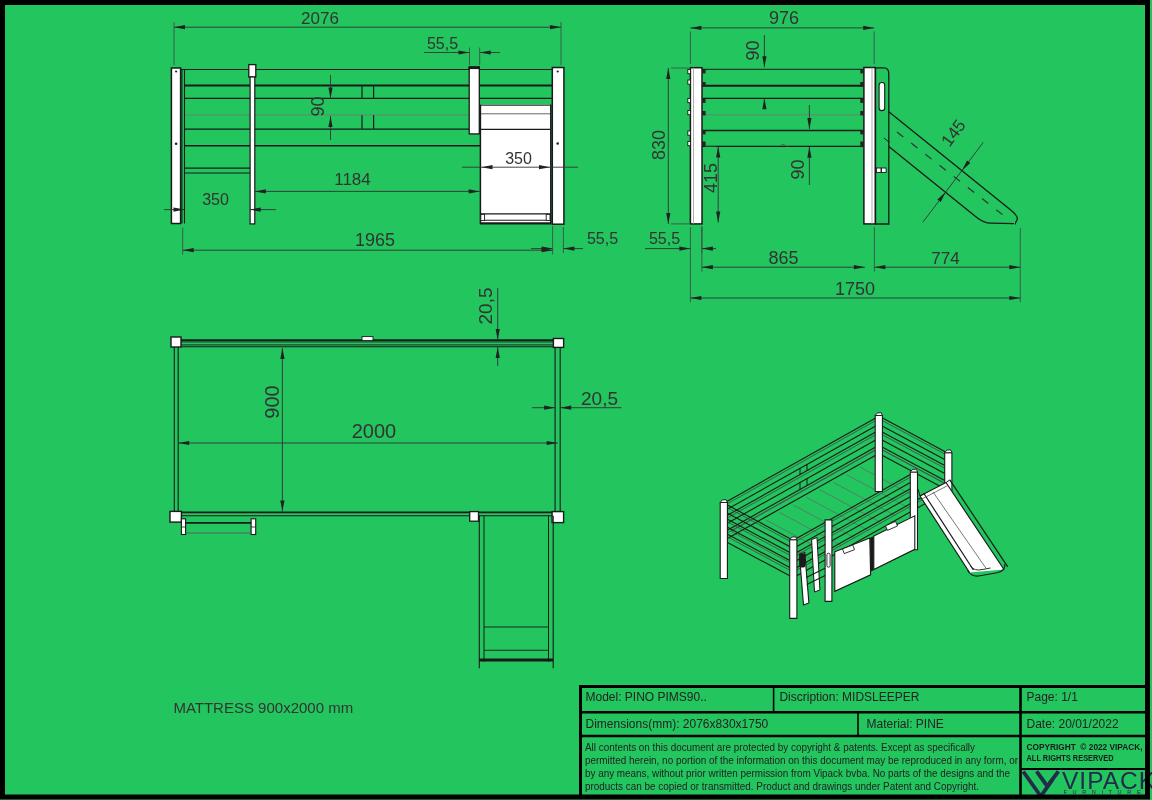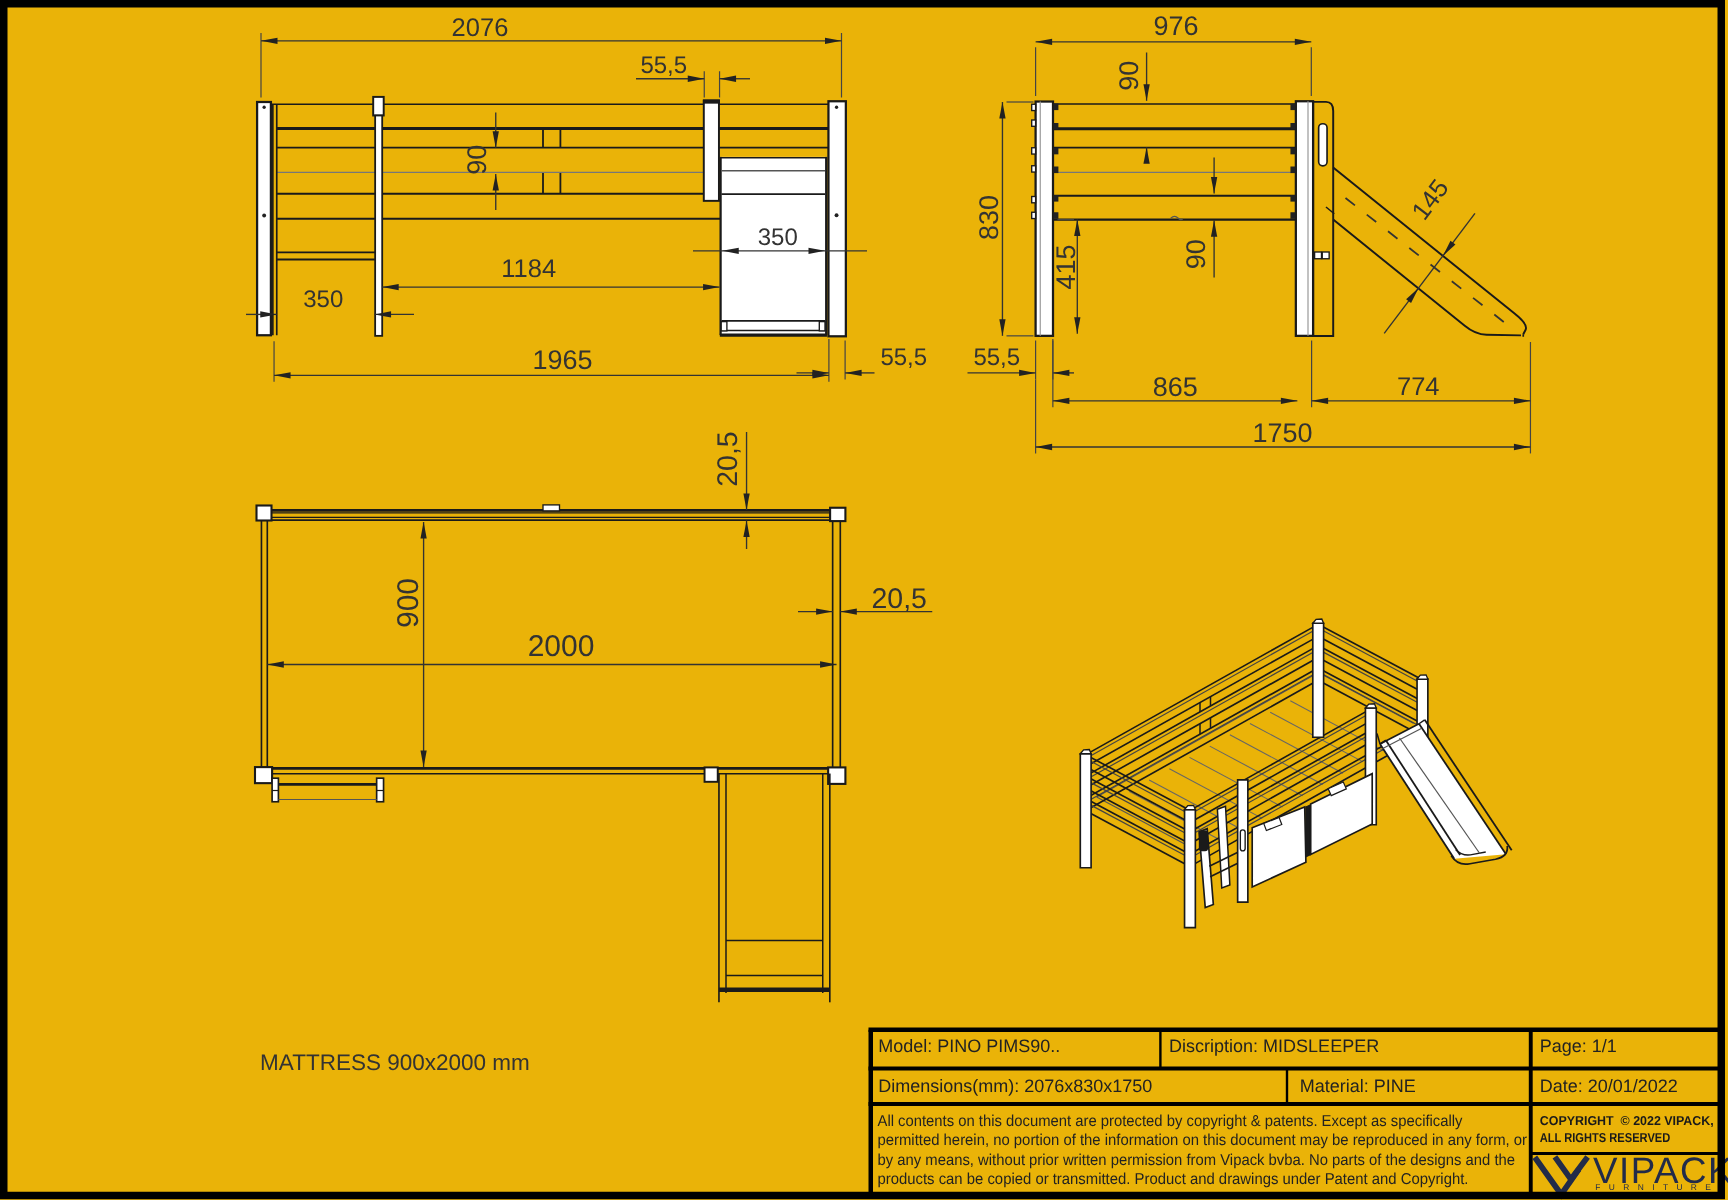--- a/index.html
+++ b/index.html
@@ -1,16 +1,16 @@
 <!DOCTYPE html>
 <html><head>
 <meta charset="utf-8">
 <style>
 html,body{margin:0;padding:0;background:#fff;}
-#page{position:relative;width:1152px;height:800px;background:#eab308;overflow:hidden;}
+#page{position:relative;width:1152px;height:800px;background:#22c55e;overflow:hidden;}
 svg{position:absolute;top:0;left:0;}
 text{white-space:pre;}
 </style>
 </head>
 <body>
 <div id="page">
 <svg width="1152" height="800" viewBox="0 0 1152 800">
 
 <g>
 <line x1="180.6" y1="69.5" x2="552.3" y2="69.5" stroke="#1a1a1a" stroke-width="1.0" stroke-linecap="butt"></line>

